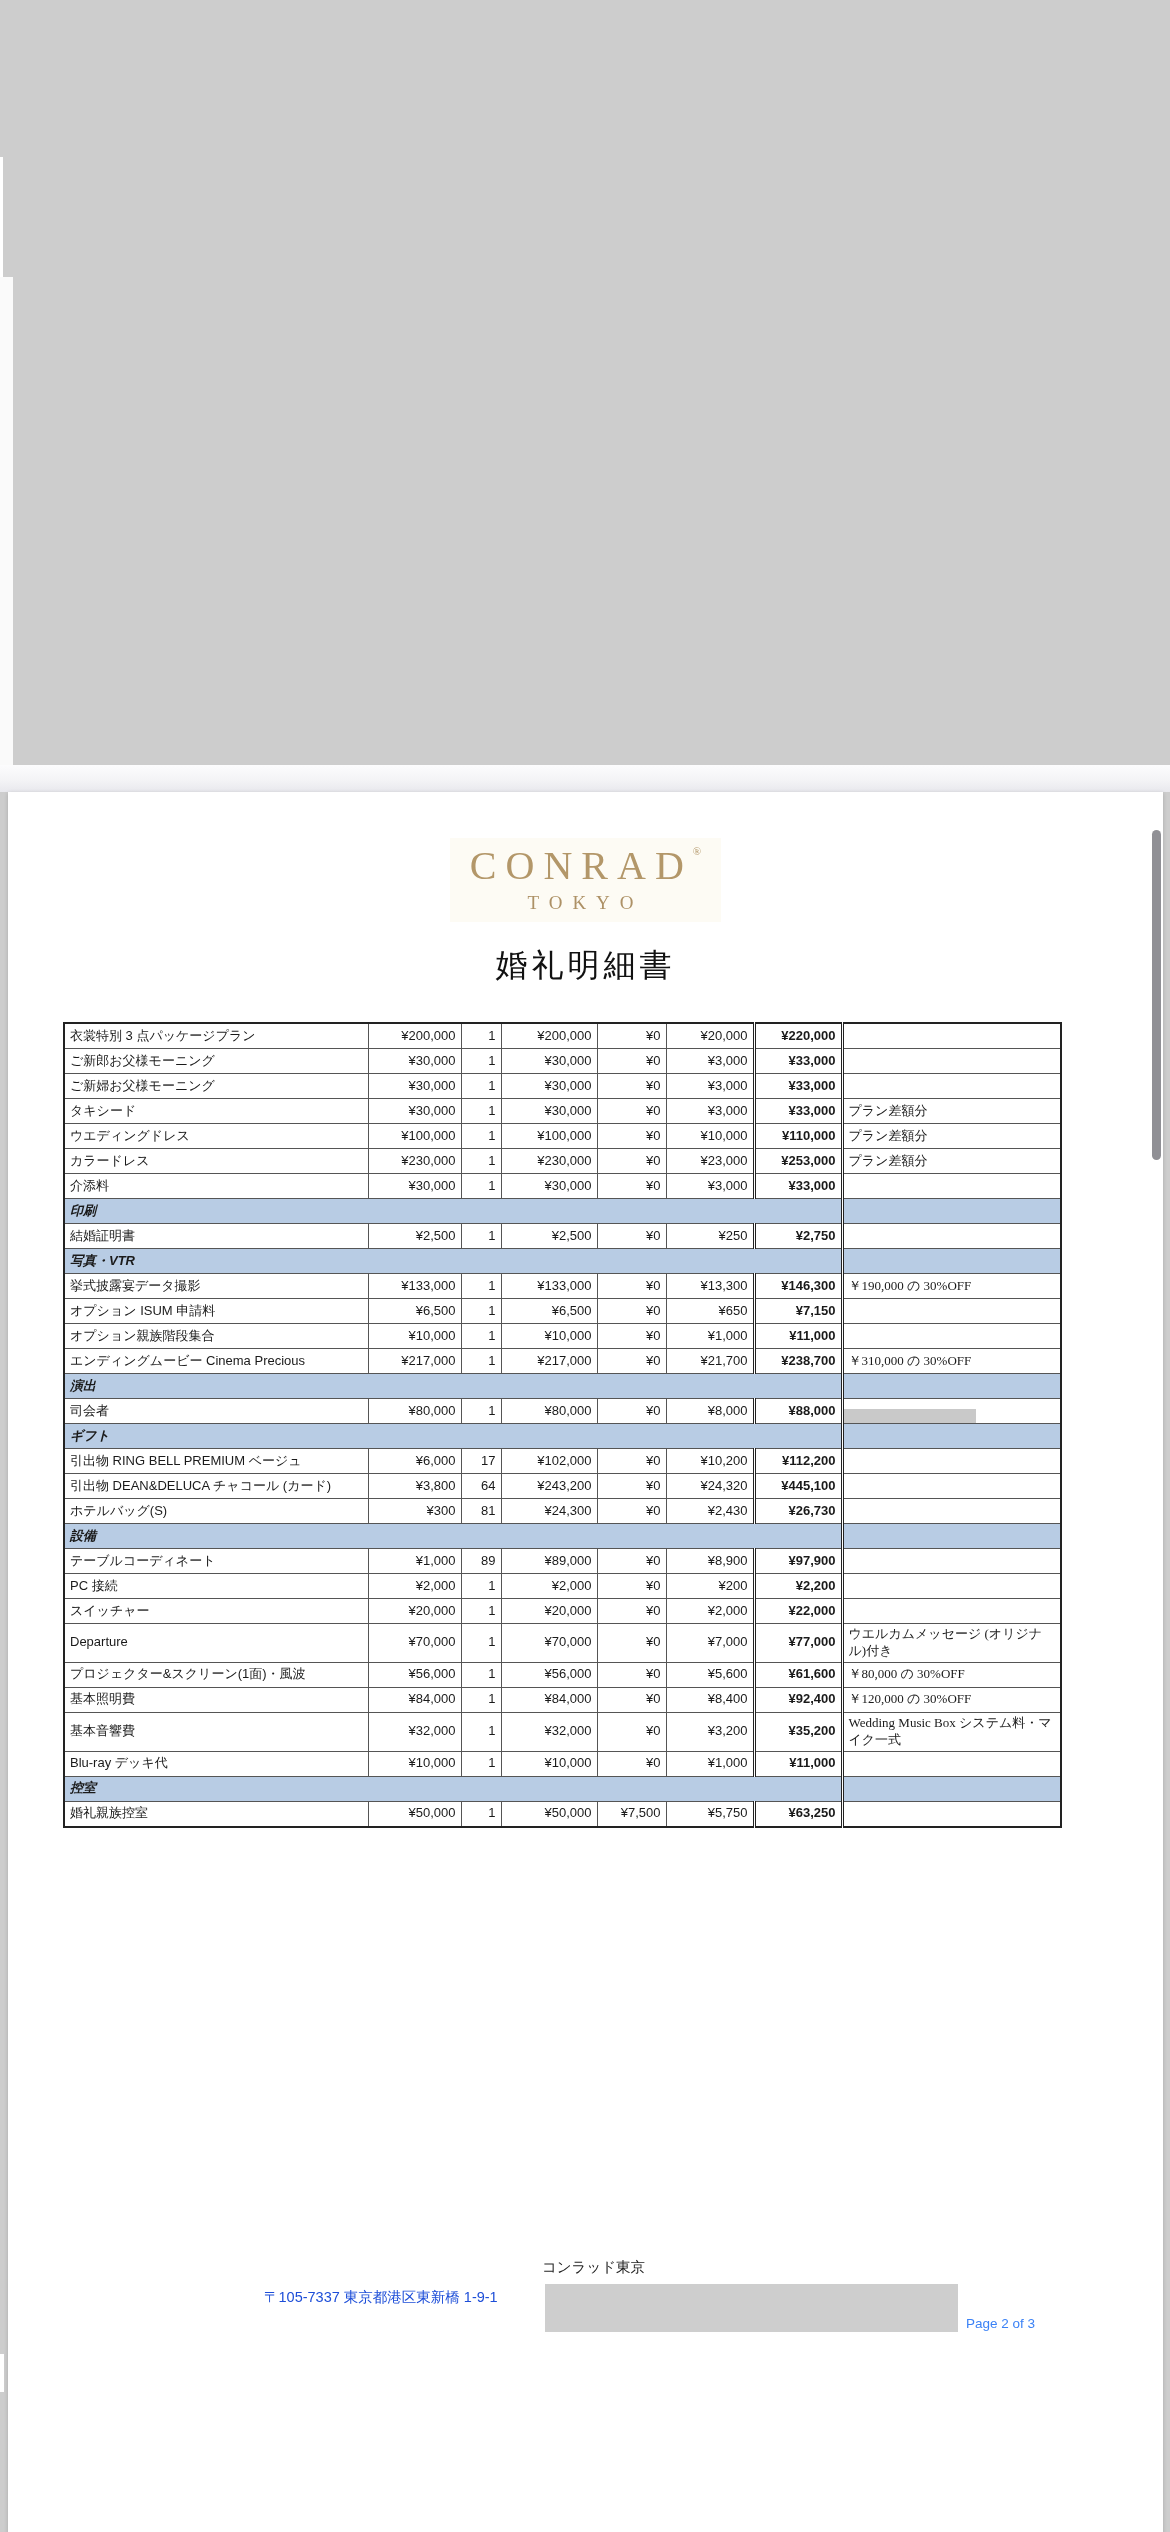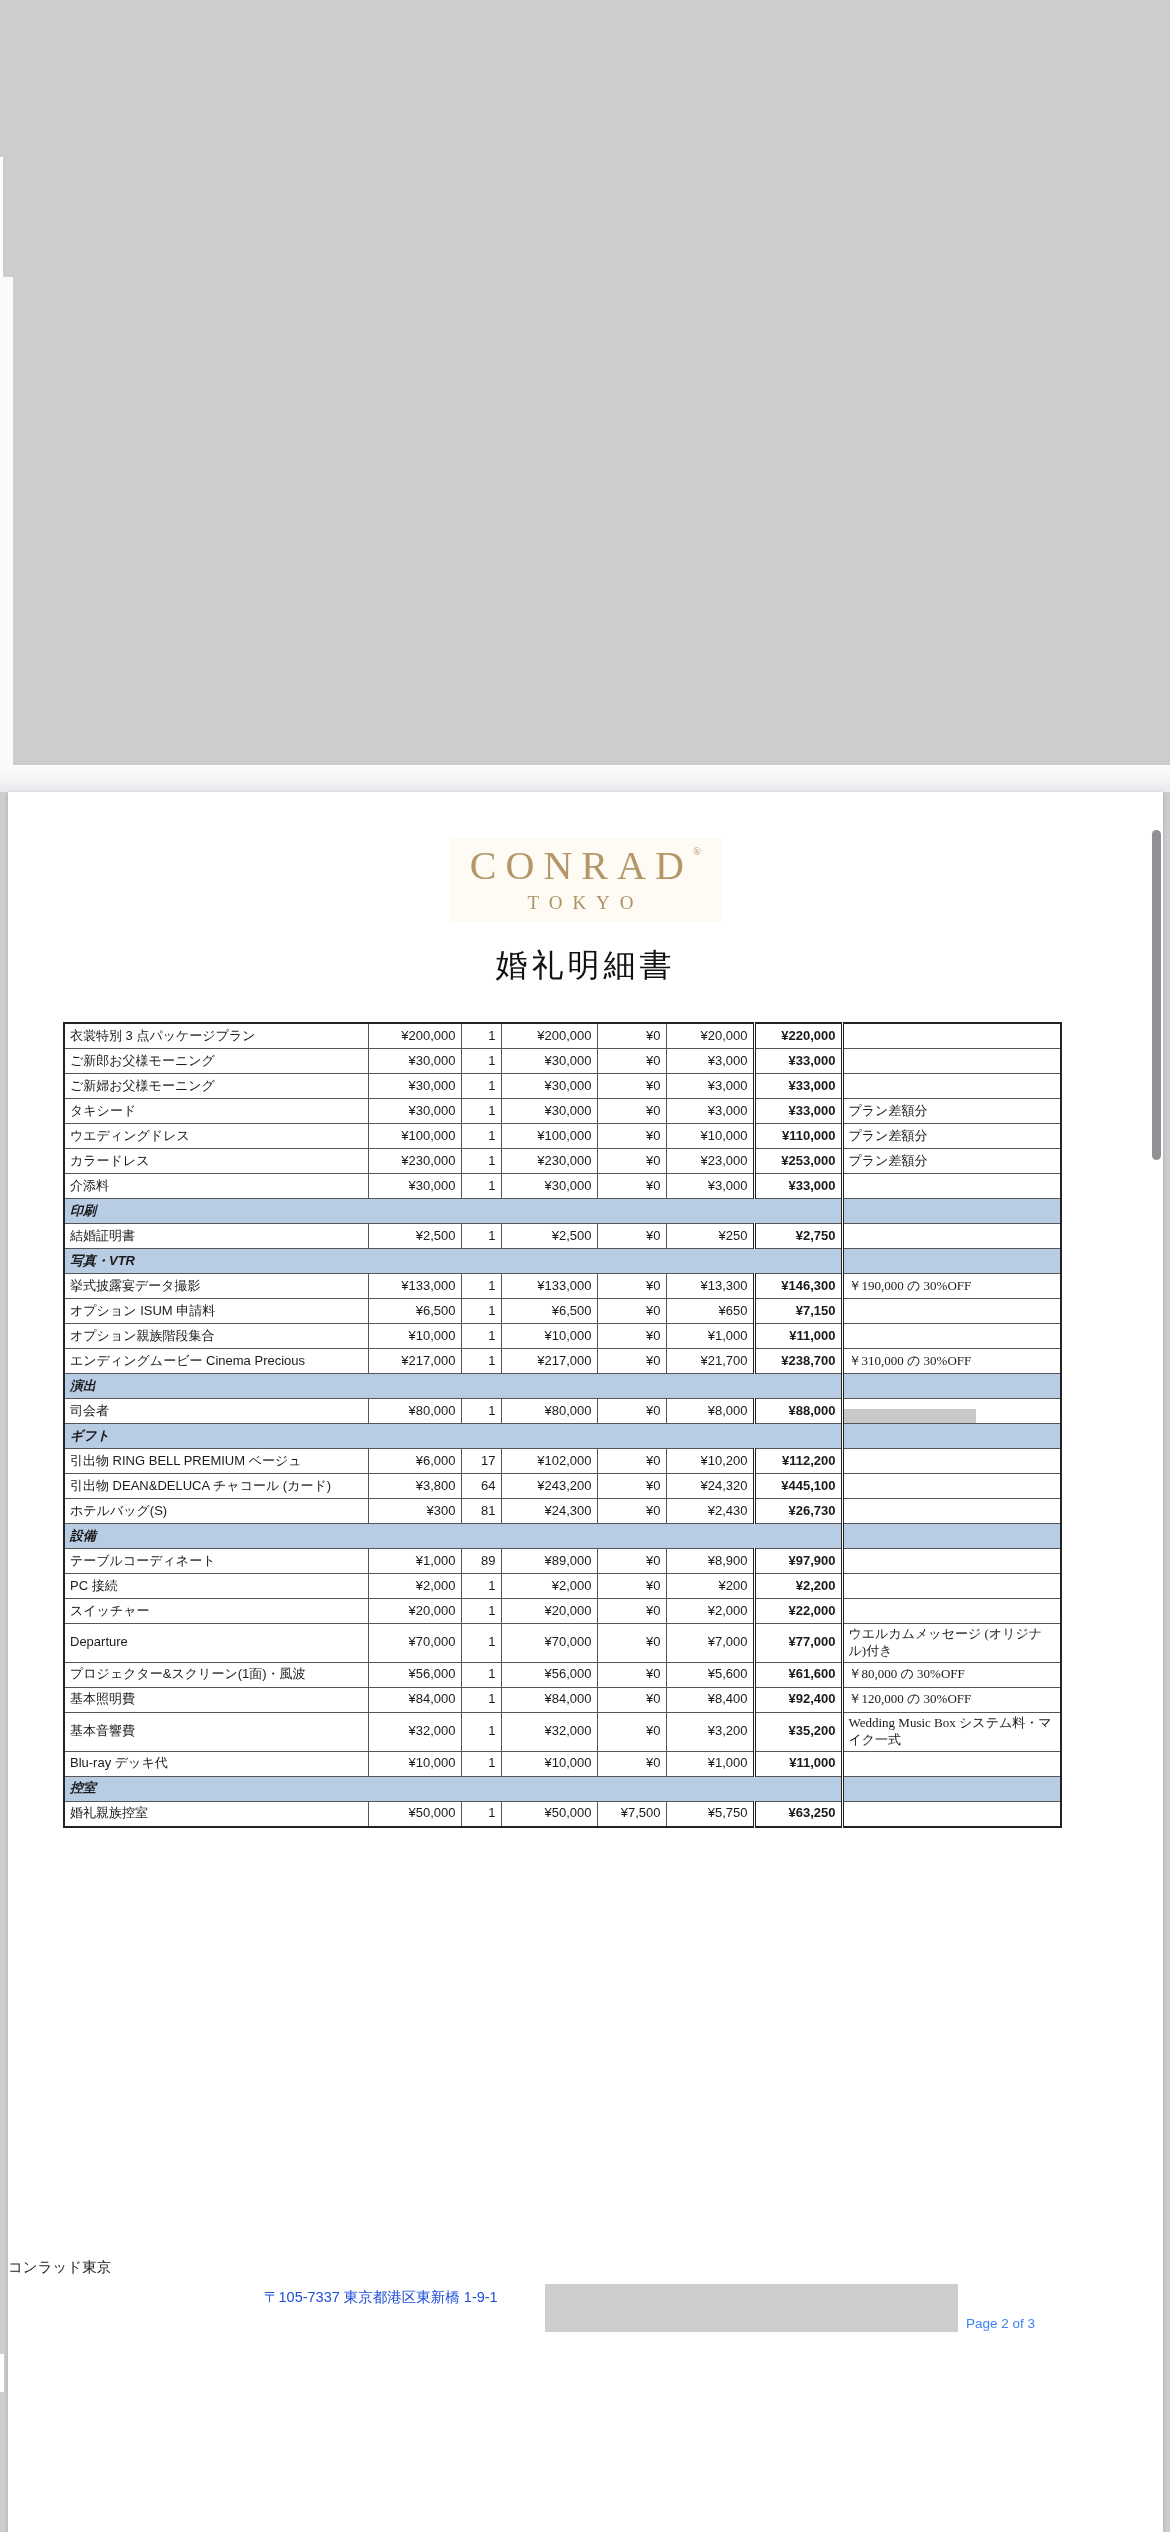--- a/index.html
+++ b/index.html
@@ -63,21 +63,21 @@
   .section-cell {
     background:#b8cce4; font-weight:bold; font-size:13.5px;
     height:17px; padding:1px 5px;font-style:italic;
   }
   .note-redaction {
     position:absolute; left:-2px; top:10px; width:134px; height:40px;
     background:#c9c9c9; z-index:3;
   }
   
   .footer-hotel {
-    position:absolute; top:1466px; left:0; width:100%; 
+    position:absolute; top:1466px; left:8px; width:100%; text-align:center;
     font-family:Liberation Sans, sans-serif; font-size:14.5px; color:#222;
   }
   .footer-address { position:absolute; top:1496px; left:256px; font-size:14.5px; color:#1d4ed8; }
   .footer-redaction { position:absolute; top:1492px; left:537px; width:413px; height:48px; background:#cecece; }
   .footer-page { position:absolute; top:1524px; left:958px; font-size:13.5px; color:#3b82f6; }
 </style>
 </head>
 <body>
 
 <div class="screen">

